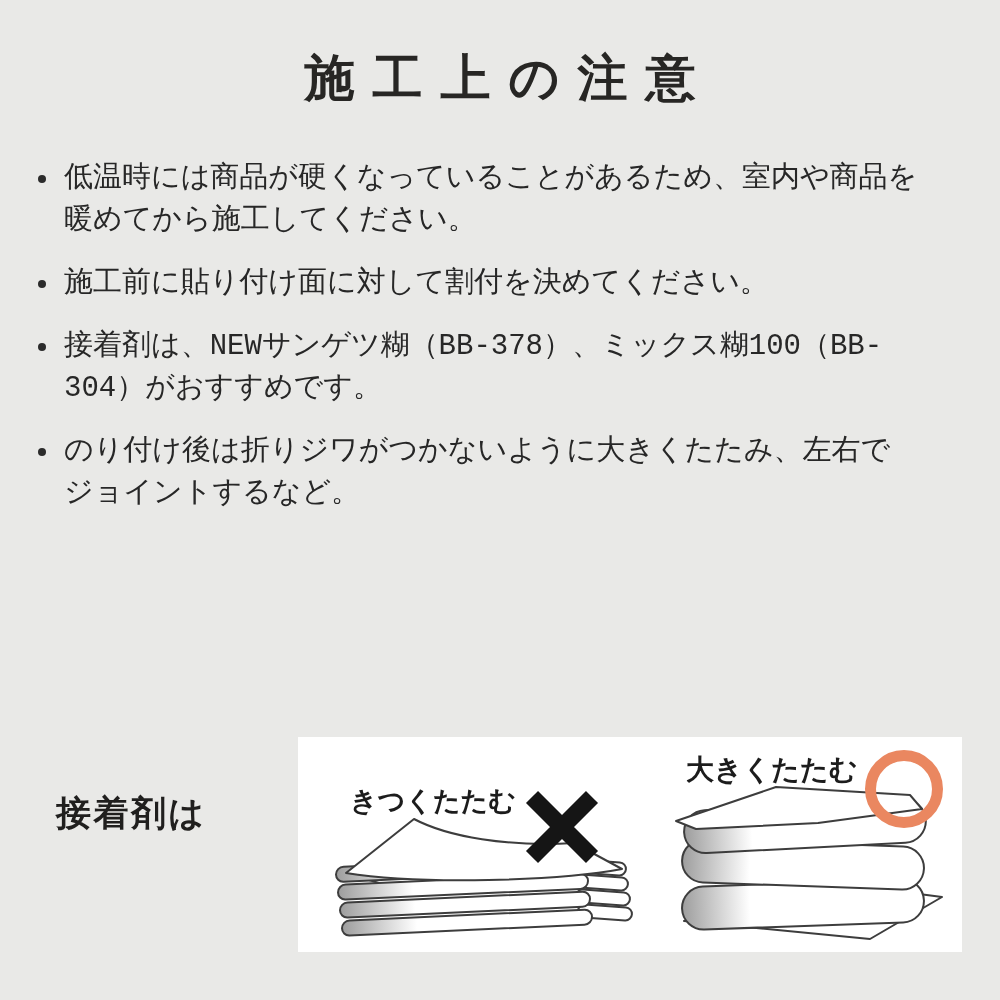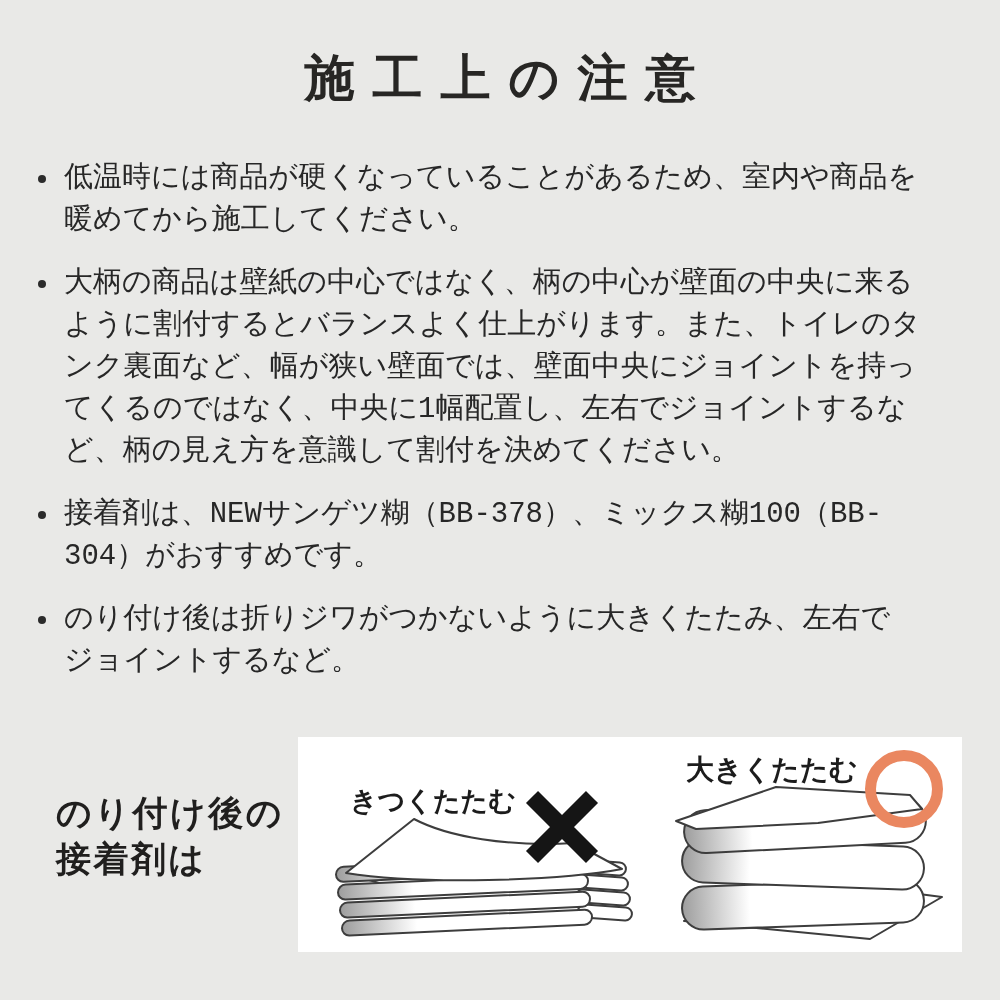--- a/index.html
+++ b/index.html
@@ -97,34 +97,33 @@
 
   <h1 class="title">施工上の注意</h1>
 
   <ul class="notes">
     <li class="note">
       <span class="dot"></span>
       <p class="note-text">低温時には商品が硬くなっていることがあるため、室内や商品を暖めてから施工してください。</p>
     </li>
     <li class="note">
       <span class="dot"></span>
-      <p class="note-text">大柄の商品は壁紙の中心ではなく、柄の中心が壁面の中央に来るように割付するとバランスよく仕上がります。また、トイレのタンク裏面など、幅が狭い壁面では、壁面中央にジョイントを持ってくるのではなく、中央に1幅配置し、左右でジョイントするなど、柄の見え方を意識して割付を決めてください。</p>
+      <p class="note-text">施工前に貼り付け面に対して割付を決めてください。</p>
     </li>
     <li class="note">
       <span class="dot"></span>
       <p class="note-text">接着剤は、NEWサンゲツ糊（BB-378）、ミックス糊100（BB-304）がおすすめです。</p>
     </li>
     <li class="note">
       <span class="dot"></span>
       <p class="note-text">のり付け後は折りジワがつかないように大きくたたみ、左右でジョイントするなど。</p>
     </li>
   </ul>
 
   <div class="folding-label">
-    <div>のり付け後の</div>
     <div>接着剤は</div>
   </div>
 
   <div class="diagram-box">
 
     <div class="diagram-label bad-label">きつくたたむ</div>
 
     <svg class="fold-art bad-art" viewBox="0 0 322 138" xmlns="http://www.w3.org/2000/svg">
       <defs>
         <linearGradient id="shadeL" x1="0" y1="0" x2="0.3" y2="0">

